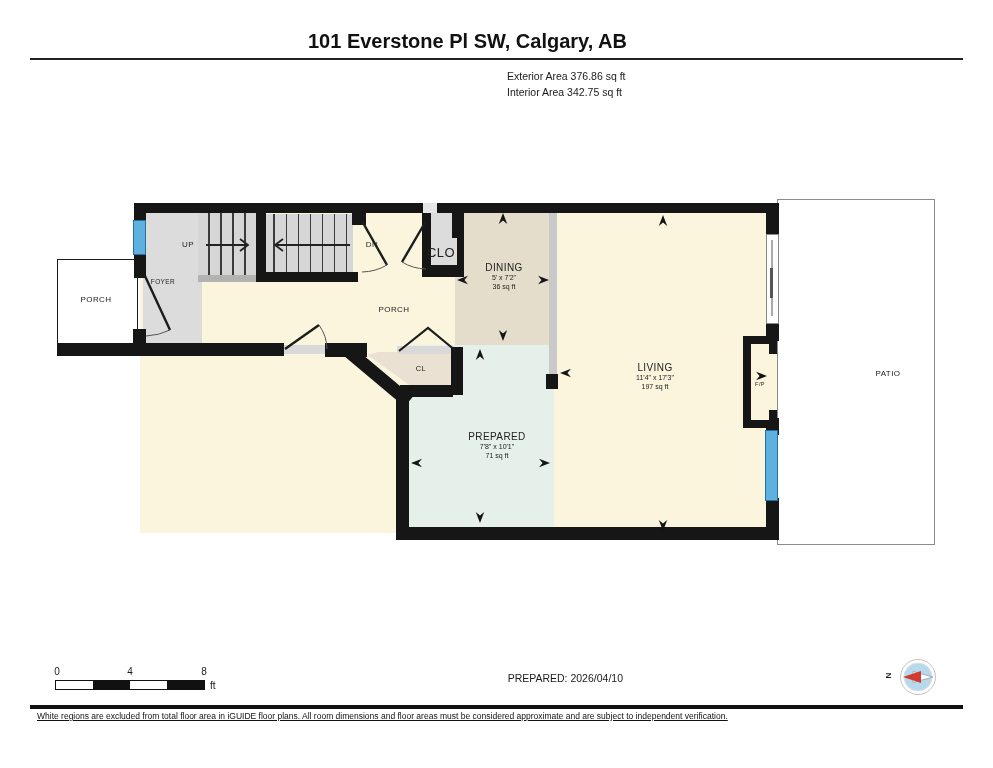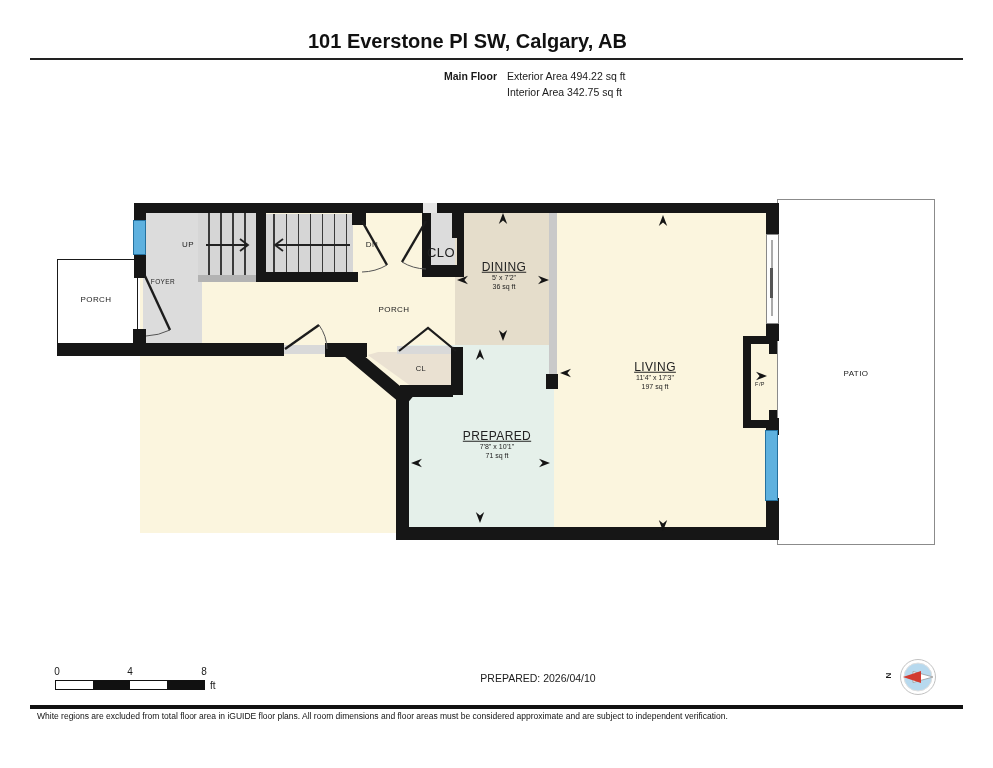--- a/index.html
+++ b/index.html
@@ -9,46 +9,45 @@
   .wall{position:absolute;background:#161616;z-index:4;}
   .floor{position:absolute;z-index:2;}
   .sill{position:absolute;background:#d9d9d9;z-index:3;}
   .stair{position:absolute;z-index:3;background:#d6d6d6;
          background-image:repeating-linear-gradient(90deg,transparent 0 10.5px,#3b3b3b 10.5px 12px);}
   .win{position:absolute;background:#5EB1DF;border:1px solid #24719f;z-index:5;}
   .lbl{position:absolute;transform:translate(-50%,-50%);font-size:8px;letter-spacing:.4px;
        color:#222;white-space:nowrap;z-index:7;}
   .rlbl{position:absolute;transform:translate(-50%,-50%);text-align:center;color:#222;
         white-space:nowrap;z-index:7;line-height:9.5px;}
-  .rname{font-size:12px;letter-spacing:.4px;text-decoration:underline;}
+  .rname{font-size:10px;letter-spacing:.4px;}
   .rdim,.rarea{font-size:7px;}
   #title{position:absolute;left:0;top:30px;width:935px;text-align:center;
          font-size:20px;font-weight:bold;color:#111;}
   #hr{position:absolute;left:30px;top:58px;width:933px;height:1.5px;background:#222;}
   #floorlabel{position:absolute;left:0;top:70px;width:497px;text-align:right;
               font-size:10.5px;font-weight:bold;}
   #extarea{position:absolute;left:507px;top:70px;font-size:10.5px;}
   #intarea{position:absolute;left:507px;top:86px;font-size:10.5px;}
   #svg-overlay{position:absolute;left:0;top:0;z-index:6;pointer-events:none;}
-  #prepared{position:absolute;left:428px;top:672px;width:220px;text-align:center;font-size:10.5px;}
-  #disclaimer{position:absolute;left:37px;top:711px;font-size:8.5px;color:#111;}
+  #prepared{position:absolute;left:403px;top:672px;width:220px;text-align:right;font-size:10.5px;}
+  #disclaimer{position:absolute;left:37px;top:711px;font-size:8.5px;color:#111;text-decoration:underline;}
   #footline{position:absolute;left:30px;top:705px;width:933px;height:3.5px;background:#111;}
   .sbar-lbl{position:absolute;font-size:10px;transform:translate(-50%,0);}
   #north{position:absolute;left:886px;top:671px;font-size:8px;font-weight:bold;
          transform:rotate(-90deg);z-index:7;}
 </style>
 </head>
 <body>
 
 <div id="stage">
 
   <div id="title">101 Everstone Pl SW, Calgary, AB</div>
   <div id="hr"></div>
-  <div id="floorlabel">Main Floor</div>
-  <div id="extarea">Exterior Area 494.22 sq ft</div>
+  <div id="extarea">Exterior Area 376.86 sq ft</div>
   <div id="intarea">Interior Area 342.75 sq ft</div>
 
   <div class="floor" style="left:57px;top:259px;width:79px;height:86px;background:#fff;border:1.5px solid #1a1a1a;z-index:1;"></div>
   <div class="floor" style="left:777px;top:199px;width:156px;height:344px;background:#fff;border:1.5px solid #8b8b8b;z-index:1;"></div>
 
   <div class="floor" style="left:140px;top:207px;width:632px;height:326px;background:#FBF5DE;z-index:1;"></div>
   <div class="floor" style="left:143px;top:210px;width:59px;height:136px;background:#DCDCDC;"></div>
   <div class="floor" style="left:431px;top:212px;width:21px;height:56px;background:#DCDCDC;"></div>
   <div class="floor" style="left:450px;top:236px;width:8px;height:30px;background:#DCDCDC;"></div>
   <div class="floor" style="left:455px;top:213px;width:96px;height:132px;background:#E5DDCB;"></div>
@@ -137,21 +136,21 @@
   </svg>
 
   <div class="lbl" style="left:96px;top:299px;">PORCH</div>
   <div class="lbl" style="left:163px;top:281px;font-size:6.5px;">FOYER</div>
   <div class="lbl" style="left:188px;top:244px;">UP</div>
   <div class="lbl" style="left:372px;top:244px;">DN</div>
   <div class="lbl" style="left:441px;top:252px;font-size:13px;">CLO</div>
   <div class="lbl" style="left:394px;top:309px;">PORCH</div>
   <div class="lbl" style="left:421px;top:368px;font-size:7.5px;">CL</div>
   <div class="lbl" style="left:760px;top:384px;font-size:5.5px;z-index:7;">F/P</div>
-  <div class="lbl" style="left:856px;top:373px;">PATIO</div>
+  <div class="lbl" style="left:888px;top:373px;">PATIO</div>
 
   <div class="rlbl" style="left:504px;top:277px;">
     <div class="rname">DINING</div>
     <div class="rdim">5' x 7'2"</div>
     <div class="rarea">36 sq ft</div>
   </div>
   <div class="rlbl" style="left:497px;top:446px;">
     <div class="rname">PREPARED</div>
     <div class="rdim">7'8" x 10'1"</div>
     <div class="rarea">71 sq ft</div>

